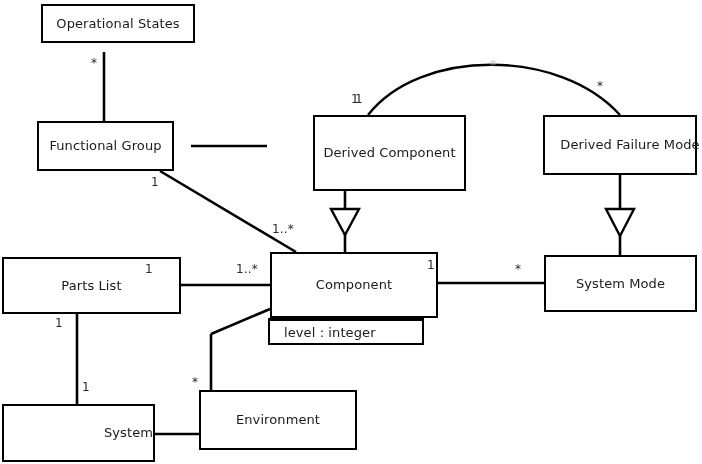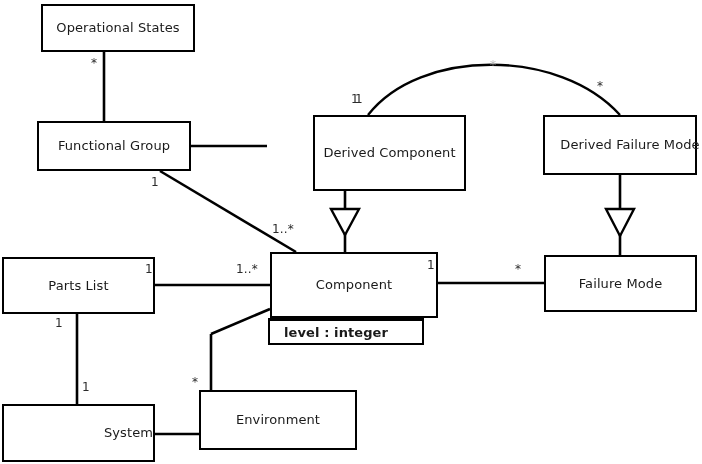--- a/index.html
+++ b/index.html
@@ -49,21 +49,20 @@
     display: flex;
     align-items: center;
     z-index: 3;
   }
   .uml-attr-text {
     font-size: 13px;
     color: #1a1a1a;
     padding-left: 14px;
     white-space: nowrap;
     letter-spacing: 0.1px;
-    font-weight: bold;
   }
   .mult {
     position: absolute;
     font-size: 12px;
     color: #2b2b2b;
     white-space: nowrap;
     z-index: 4;
     letter-spacing: 0.2px;
   }
   .mult.faint {
@@ -96,50 +95,50 @@
     <line x1="422" y1="283" x2="544" y2="283" stroke="#000" stroke-width="2.6"></line>
 
     <line x1="77" y1="314" x2="77" y2="404" stroke="#000" stroke-width="2.6"></line>
 
     <line x1="155" y1="434" x2="199" y2="434" stroke="#000" stroke-width="2.6"></line>
 
     <line x1="211" y1="402" x2="211" y2="334" stroke="#000" stroke-width="2.6"></line>
     <line x1="211" y1="334" x2="270" y2="309" stroke="#000" stroke-width="2.6"></line>
   </svg>
 
-  <div class="uml-class" style="left:41px; top:4px; width:154px; height:48px;">
+  <div class="uml-class" style="left:41px; top:4px; width:154px; height:39px;">
     <span class="uml-class-name">Operational States</span>
   </div>
 
-  <div class="uml-class" style="left:37px; top:121px; width:154px; height:50px;">
+  <div class="uml-class" style="left:37px; top:121px; width:137px; height:50px;">
     <span class="uml-class-name">Functional Group</span>
   </div>
 
   <div class="uml-class" style="left:267px; top:115px; width:153px; height:76px;margin-left:46px;">
     <span class="uml-class-name">Derived Component</span>
   </div>
 
   <div class="uml-class" style="left:543px; top:115px; width:154px; height:60px;padding-left:20px;">
     <span class="uml-class-name">Derived Failure Mode</span>
   </div>
 
-  <div class="uml-class" style="left:2px; top:257px; width:153px; height:57px;">
+  <div class="uml-class" style="left:2px; top:257px; width:179px; height:57px;">
     <span class="uml-class-name">Parts List</span>
   </div>
 
   <div class="uml-class" style="left:270px; top:252px; width:168px; height:66px;">
     <span class="uml-class-name">Component</span>
   </div>
 
   <div class="uml-attr-compartment" style="left:268px; top:318px; width:156px; height:27px;">
     <span class="uml-attr-text">level : integer</span>
   </div>
 
   <div class="uml-class" style="left:544px; top:255px; width:153px; height:57px;">
-    <span class="uml-class-name">Failure Mode</span>
+    <span class="uml-class-name">System Mode</span>
   </div>
 
   <div class="uml-class" style="left:2px; top:404px; width:153px; height:58px;justify-content:flex-end;">
     <span class="uml-class-name">System</span>
   </div>
 
   <div class="uml-class" style="left:199px; top:390px; width:158px; height:60px;">
     <span class="uml-class-name">Environment</span>
   </div>
 

